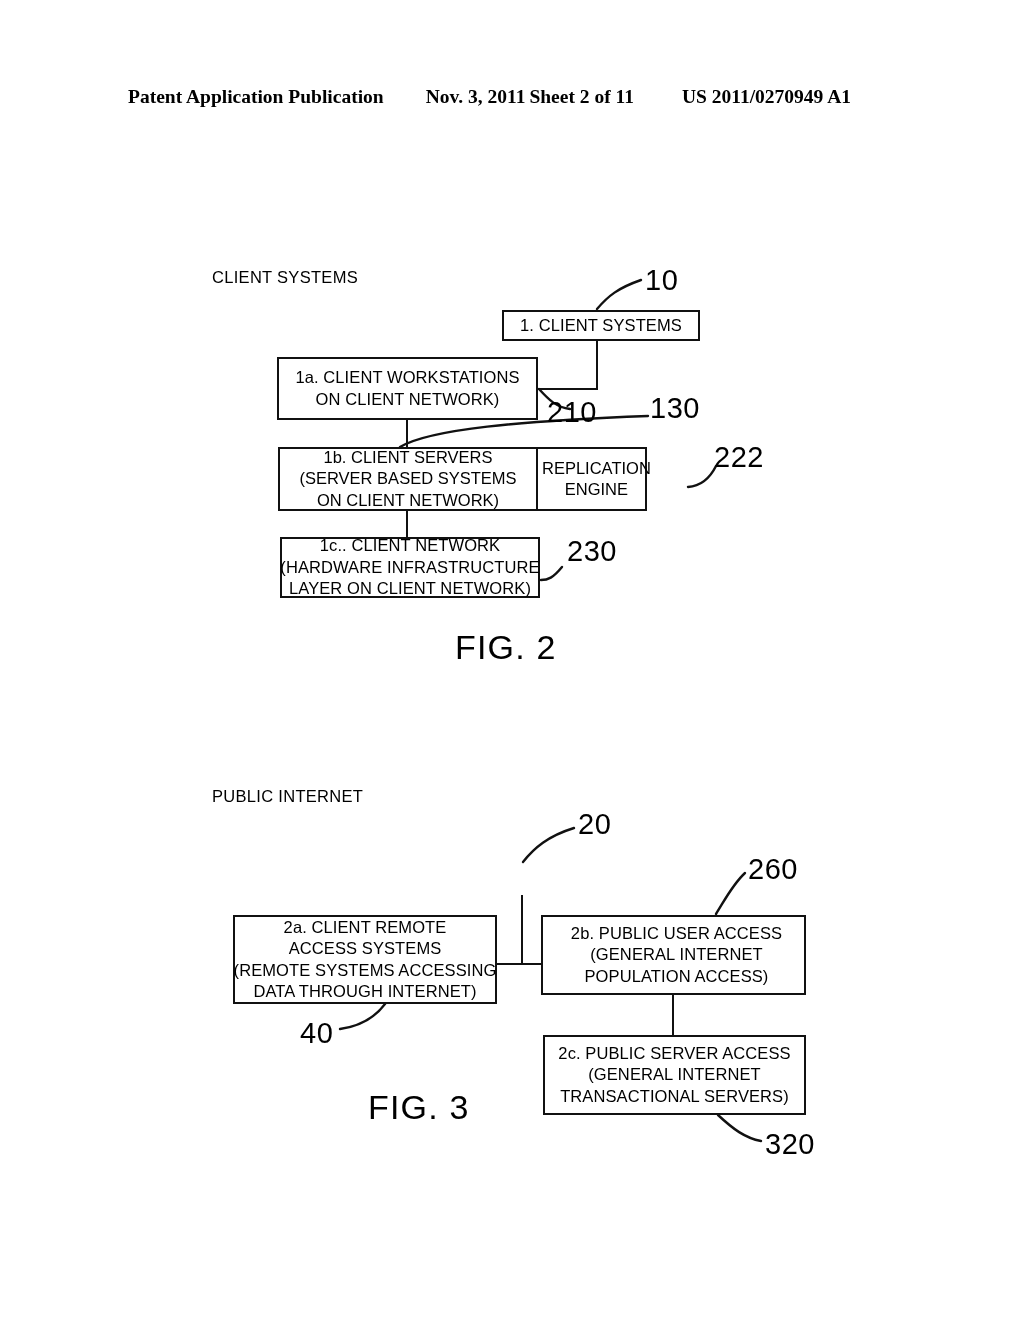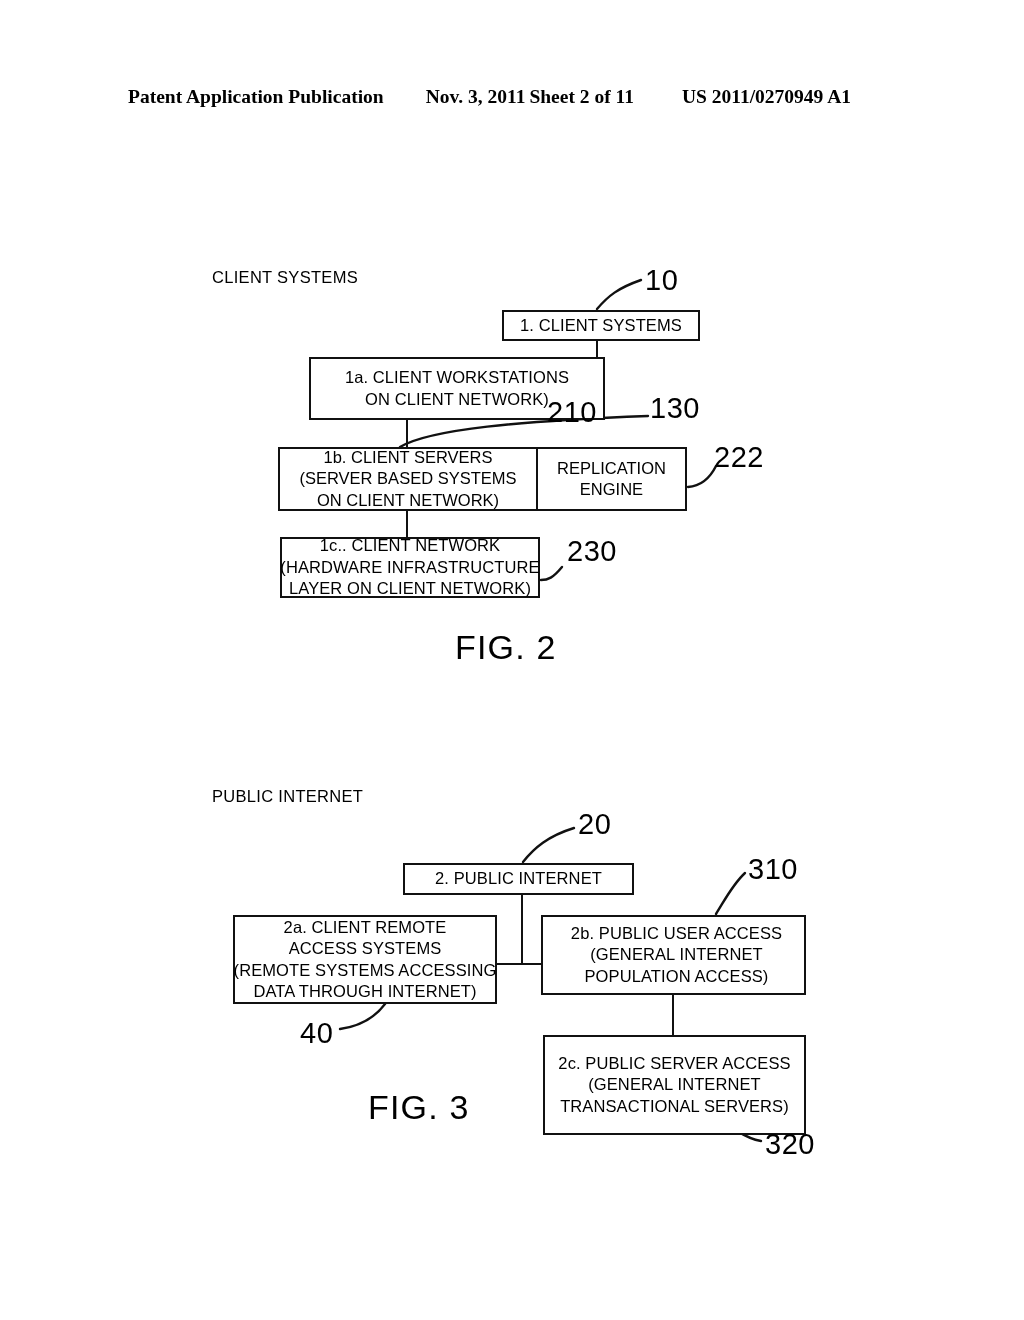--- a/index.html
+++ b/index.html
@@ -150,26 +150,26 @@
   <div class="conn h" style="left:536px; top:388px; width:62px;"></div>
 
   <div class="conn v" style="left:406px; top:419px; height:30px;"></div>
 
   <div class="conn v" style="left:406px; top:509px; height:30px;"></div>
 
   <div class="node" style="left:502px; top:310px; width:198px; height:31px;">
     <span class="ln">1.  CLIENT SYSTEMS</span>
   </div>
 
-  <div class="node" style="left:277px; top:357px; width:296px; height:63px;margin-left:32px;">
+  <div class="node" style="left:277px; top:357px; width:261px; height:63px;">
     <span class="ln">1a.  CLIENT WORKSTATIONS</span>
     <span class="ln">ON CLIENT NETWORK)</span>
   </div>
 
-  <div class="split" style="left:278px; top:447px; width:409px; height:64px;">
+  <div class="split" style="left:278px; top:447px; width:369px; height:64px;">
     <div class="cell left">
       <span class="ln">1b.  CLIENT SERVERS</span>
       <span class="ln">(SERVER BASED SYSTEMS</span>
       <span class="ln">ON CLIENT NETWORK)</span>
     </div>
     <div class="cell right">
       <span class="ln">REPLICATION</span>
       <span class="ln">ENGINE</span>
     </div>
   </div>
@@ -189,45 +189,42 @@
   <div class="fig-label" style="left:455px; top:628px;">FIG. 2</div>
 
   <div class="section-caption" style="left:212px; top:787px;">PUBLIC INTERNET</div>
 
   <div class="conn v" style="left:521px; top:895px; height:70px;"></div>
 
   <div class="conn h" style="left:495px; top:963px; width:48px;"></div>
 
   <div class="conn v" style="left:672px; top:994px; height:42px;"></div>
 
-  <div class="node" style="left:403px; top:863px; width:231px; height:32px;">
-    <span class="ln">2.  PUBLIC INTERNET</span>
-  </div>
 
   <div class="node" style="left:233px; top:915px; width:264px; height:89px;">
     <span class="ln">2a.  CLIENT REMOTE</span>
     <span class="ln">ACCESS SYSTEMS</span>
     <span class="ln">(REMOTE SYSTEMS ACCESSING</span>
     <span class="ln">DATA THROUGH INTERNET)</span>
   </div>
 
   <div class="node" style="left:541px; top:915px; width:265px; height:80px;padding-left:10px;">
     <span class="ln">2b.  PUBLIC USER ACCESS</span>
     <span class="ln">(GENERAL INTERNET</span>
     <span class="ln">POPULATION ACCESS)</span>
   </div>
 
-  <div class="node" style="left:543px; top:1035px; width:263px; height:100px;">
+  <div class="node" style="left:543px; top:1035px; width:263px; height:80px;">
     <span class="ln">2c.  PUBLIC SERVER ACCESS</span>
     <span class="ln">(GENERAL INTERNET</span>
     <span class="ln">TRANSACTIONAL SERVERS)</span>
   </div>
 
   <div class="ref" style="left:578px; top:808px;">20</div>
-  <div class="ref" style="left:748px; top:853px;">310</div>
+  <div class="ref" style="left:748px; top:853px;">260</div>
   <div class="ref" style="left:300px; top:1017px;">40</div>
   <div class="ref" style="left:765px; top:1128px;">320</div>
 
   <div class="fig-label" style="left:368px; top:1088px;">FIG. 3</div>
 
   <svg class="leaders" viewBox="0 0 1024 1320">
     <g fill="none" stroke="#111111" stroke-width="2.4" stroke-linecap="round">
 
       <path d="M 597 309 C 608 296 618 288 641 280"></path>
 

